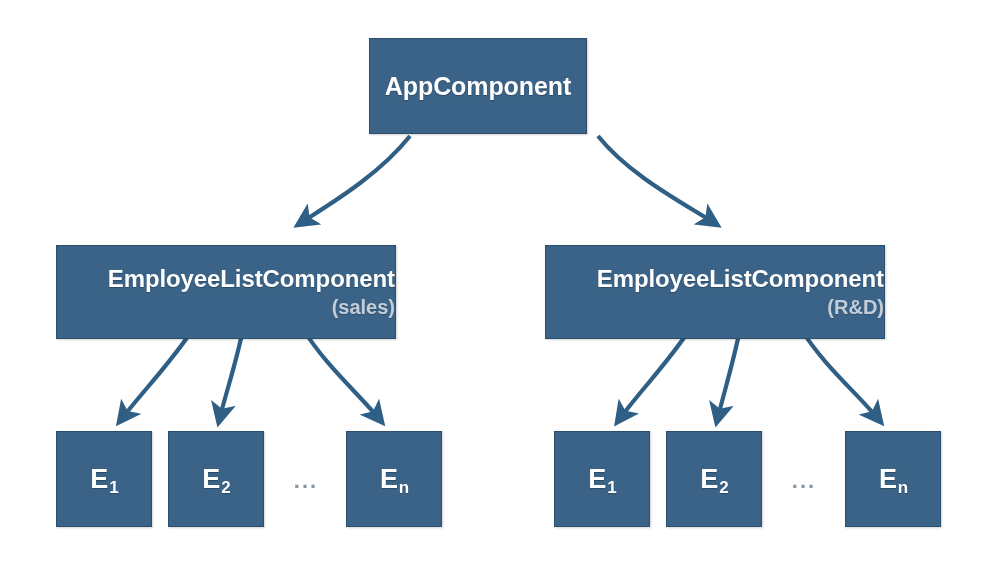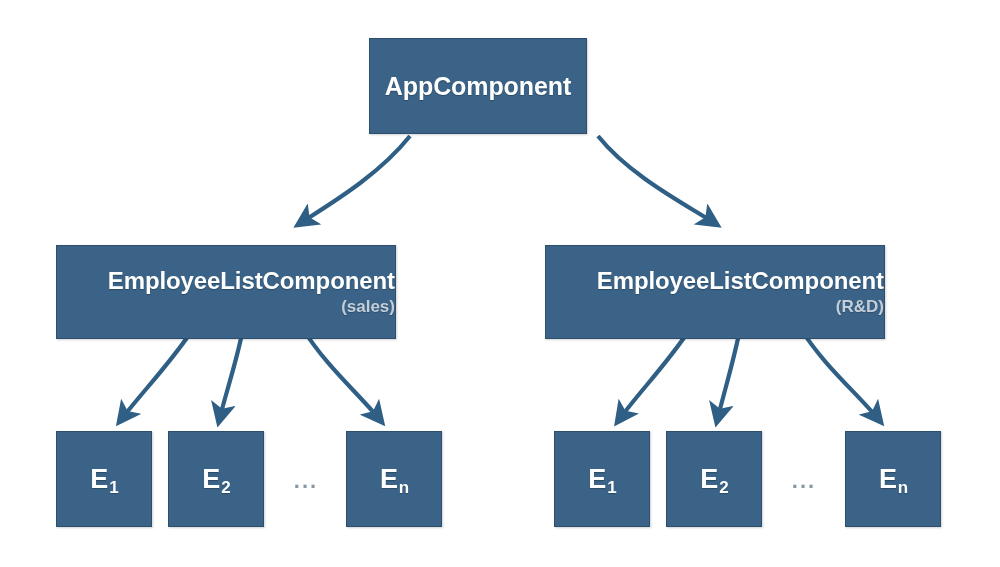--- a/index.html
+++ b/index.html
@@ -68,21 +68,21 @@
     width: 218px;
     height: 96px;
   }
   #app-component .node-title { font-size: 25px; }
 
   
   .list-node { width: 340px; height: 94px; top: 245px; align-items: flex-end; }
   #list-sales { left: 56px; }
   #list-rnd   { left: 545px; }
   .list-node .node-title { font-size: 24px; }
-  .list-node .node-sub   { font-size: 17px; }
+  .list-node .node-sub   { font-size: 20px; }
 
   
   .leaf {
     width: 96px;
     height: 96px;
     top: 431px;
   }
   .leaf .node-title {
     font-size: 27px;
     display: inline-flex;

